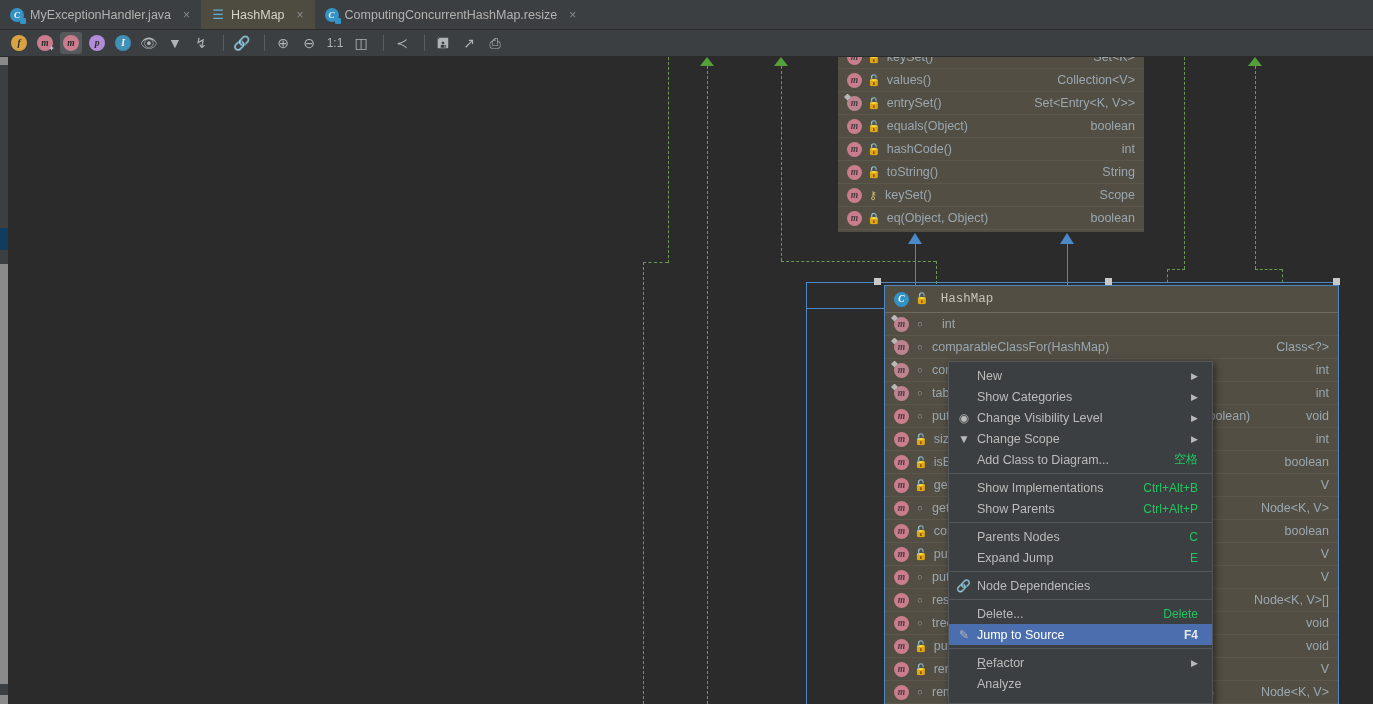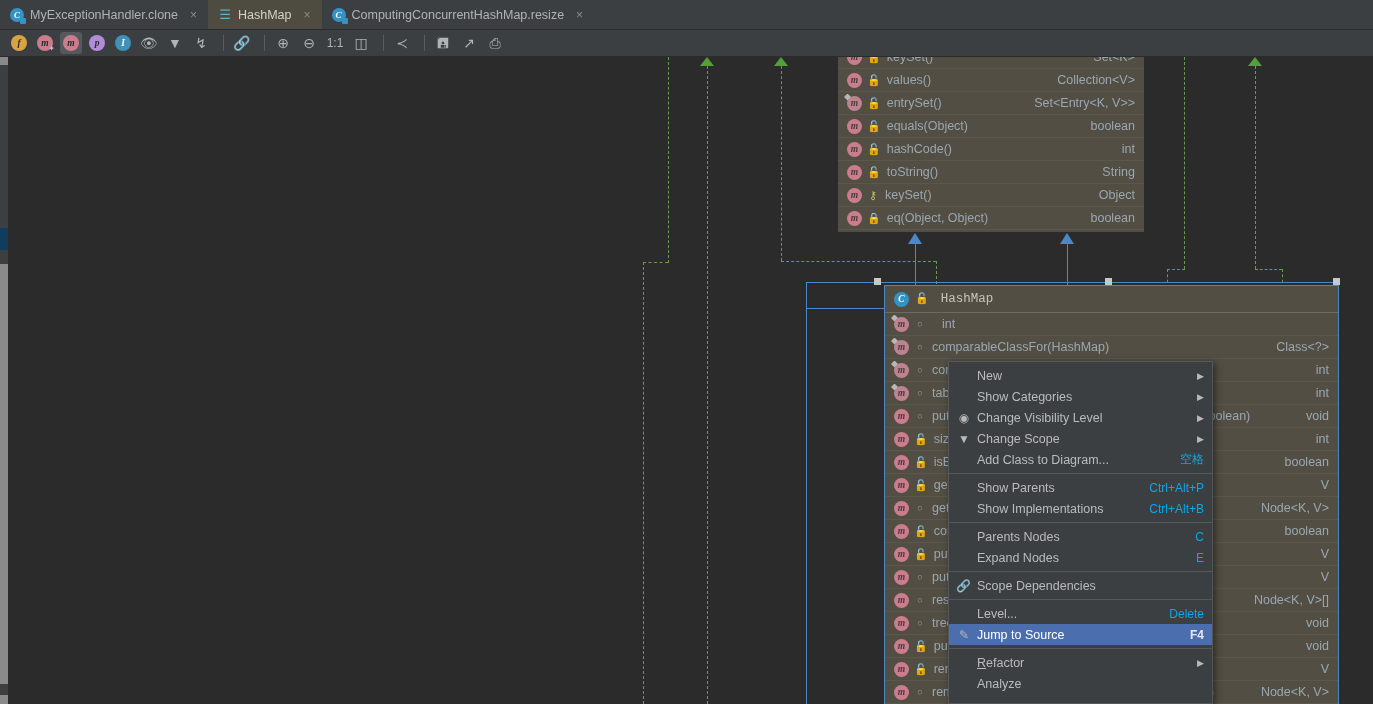--- a/index.html
+++ b/index.html
@@ -210,42 +210,42 @@
     background: #3c3f41;
     border: 1px solid #555759;
     box-shadow: 2px 2px 7px rgba(0,0,0,.5);
     padding: 3px 0 0 0;
     box-sizing: border-box;
     font-size: 12.5px;
     color: #bbbbbb;
   }
   .mi-row {
     display: flex; align-items: center;
-    height: 21px; padding: 0 8px 0 6px;
+    height: 21px; padding: 0 14px 0 6px;
     white-space: nowrap;
     cursor: default;
   }
   .mi-row.hl { background: #4b6eaf; color: #ffffff; }
   .mi-ico { width: 18px; flex: 0 0 18px; text-align: center; font-size: 12px; color: #b9b9b9; }
   .mi-lab { flex: 1 1 auto; padding-left: 4px; }
   .mi-lab u { text-decoration: underline; }
-  .mi-key { flex: 0 0 auto; margin-left: 22px; color: #0ea5e9; font-size: 12px; }
+  .mi-key { flex: 0 0 auto; margin-left: 22px; color: #22c55e; font-size: 12px; }
   .mi-row.hl .mi-key { color: #e8e8e8; font-weight: bold; }
   .mi-arrow { flex: 0 0 auto; margin-left: 16px; font-size: 9px; color: #b9b9b9; }
   .mi-sep { height: 1px; background: #555759; margin: 3px 0; }
 </style>
 </head>
 <body>
 
 <div id="app">
 
   <div class="tabbar">
     <div class="tab">
       <span class="tabicon ic-class">C<span class="lockdot"></span></span>
-      <span>MyExceptionHandler.clone</span>
+      <span>MyExceptionHandler.java</span>
       <span class="tclose">×</span>
     </div>
     <div class="tab active">
       <span class="tabicon ic-diagram">☰</span>
       <span>HashMap</span>
       <span class="tclose">×</span>
     </div>
     <div class="tab">
       <span class="tabicon ic-class">C<span class="lockdot"></span></span>
       <span>ComputingConcurrentHashMap.resize</span>
@@ -391,21 +391,21 @@
           <div class="row">
             <span class="mi">m</span>
             <span class="vis pub">🔓</span>
             <span class="nm">toString()</span>
             <span class="ty">String</span>
           </div>
           <div class="row">
             <span class="mi">m</span>
             <span class="vis prot">⚷</span>
             <span class="nm">keySet()</span>
-            <span class="ty">Object</span>
+            <span class="ty">Scope</span>
           </div>
           <div class="row">
             <span class="mi">m</span>
             <span class="vis priv">🔒</span>
             <span class="nm">eq(Object, Object)</span>
             <span class="ty">boolean</span>
           </div>
         </div>
     </div>
 
@@ -543,48 +543,48 @@
             <span class="mi-arrow">▶</span>
           </div>
           <div class="mi-row">
             <span class="mi-ico"></span>
             <span class="mi-lab">Add Class to Diagram...</span>
             <span class="mi-key">空格</span>
           </div>
           <div class="mi-sep"></div>
           <div class="mi-row">
             <span class="mi-ico"></span>
+            <span class="mi-lab">Show Implementations</span>
+            <span class="mi-key">Ctrl+Alt+B</span>
+          </div>
+          <div class="mi-row">
+            <span class="mi-ico"></span>
             <span class="mi-lab">Show Parents</span>
             <span class="mi-key">Ctrl+Alt+P</span>
           </div>
-          <div class="mi-row">
-            <span class="mi-ico"></span>
-            <span class="mi-lab">Show Implementations</span>
-            <span class="mi-key">Ctrl+Alt+B</span>
-          </div>
           <div class="mi-sep"></div>
           <div class="mi-row">
             <span class="mi-ico"></span>
             <span class="mi-lab">Parents Nodes</span>
             <span class="mi-key">C</span>
           </div>
           <div class="mi-row">
             <span class="mi-ico"></span>
-            <span class="mi-lab">Expand Nodes</span>
+            <span class="mi-lab">Expand Jump</span>
             <span class="mi-key">E</span>
           </div>
           <div class="mi-sep"></div>
           <div class="mi-row">
             <span class="mi-ico">🔗</span>
-            <span class="mi-lab">Scope Dependencies</span>
+            <span class="mi-lab">Node Dependencies</span>
           </div>
           <div class="mi-sep"></div>
           <div class="mi-row">
             <span class="mi-ico"></span>
-            <span class="mi-lab">Level...</span>
+            <span class="mi-lab">Delete...</span>
             <span class="mi-key">Delete</span>
           </div>
           <div class="mi-row hl">
             <span class="mi-ico">✎</span>
             <span class="mi-lab">Jump to Source</span>
             <span class="mi-key">F4</span>
           </div>
           <div class="mi-sep"></div>
           <div class="mi-row">
             <span class="mi-ico"></span>

